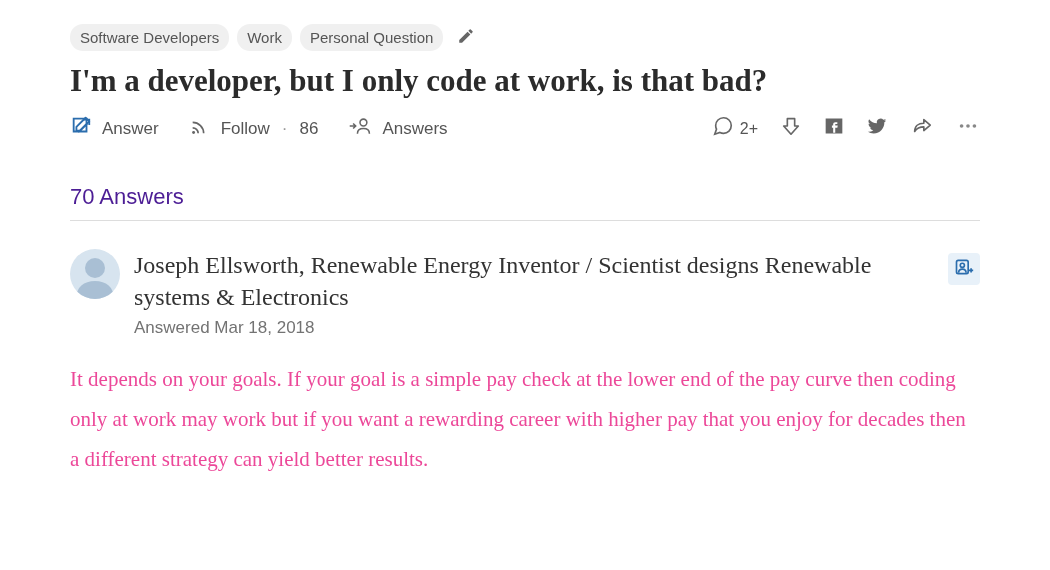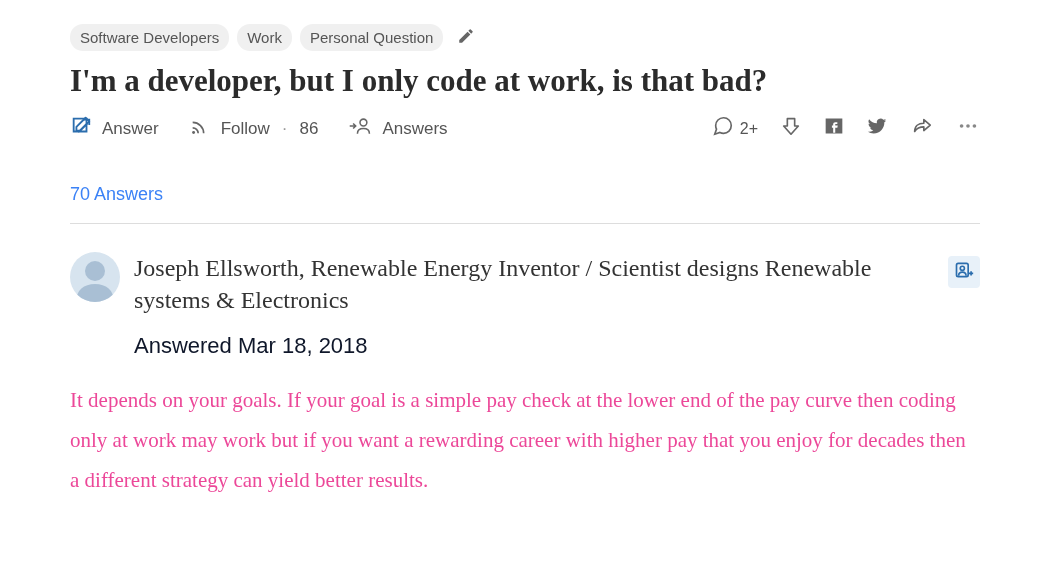--- a/index.html
+++ b/index.html
@@ -38,45 +38,45 @@
   }
   .action-left { display: flex; align-items: center; gap: 30px; }
   .action-item { display: flex; align-items: center; gap: 10px; cursor: pointer; }
   .action-item .sep { color: #999; margin: 0 2px; }
   .spacer { flex: 1; }
   .action-right { display: flex; align-items: center; gap: 22px; }
   .icon-stroke { stroke: #666; fill: none; stroke-width: 1.8; }
   .icon-stroke-blue { stroke: #2b6dad; fill: none; stroke-width: 2; }
   .answers-header {
     font-family: -apple-system, BlinkMacSystemFont, "Segoe UI", Helvetica, Arial, sans-serif;
-    font-size: 18px;
-    color: #3b82f6;
-    padding-bottom: 18px;
+    font-size: 22px;
+    color: #4c1d95;
+    padding-bottom: 10px;
     border-bottom: 1px solid #ddd;
     margin-bottom: 28px;
   }
   .answer-head { display: flex; align-items: flex-start; gap: 14px; margin-bottom: 22px; position: relative; }
   .avatar {
     width: 50px; height: 50px; border-radius: 50%;
     background: #d7e4ef;
     display: flex; align-items: flex-end; justify-content: center;
     overflow: hidden;
     flex-shrink: 0;
   }
   .byline {
     font-family: Georgia, serif;
     font-size: 24px;
     color: #333;
     line-height: 1.35;
   }
   .answered-date {
     font-family: -apple-system, BlinkMacSystemFont, "Segoe UI", Helvetica, Arial, sans-serif;
-    font-size: 22px;
-    color: #0f172a;
-    margin-top: 16px;
+    font-size: 17px;
+    color: #737373;
+    margin-top: 4px;
   }
   .person-add {
     position: absolute;
     right: 0;
     top: 4px;
     width: 32px; height: 32px;
     border-radius: 4px;
     background: #e8f1f9;
     display: flex; align-items: center; justify-content: center;
     cursor: pointer;

